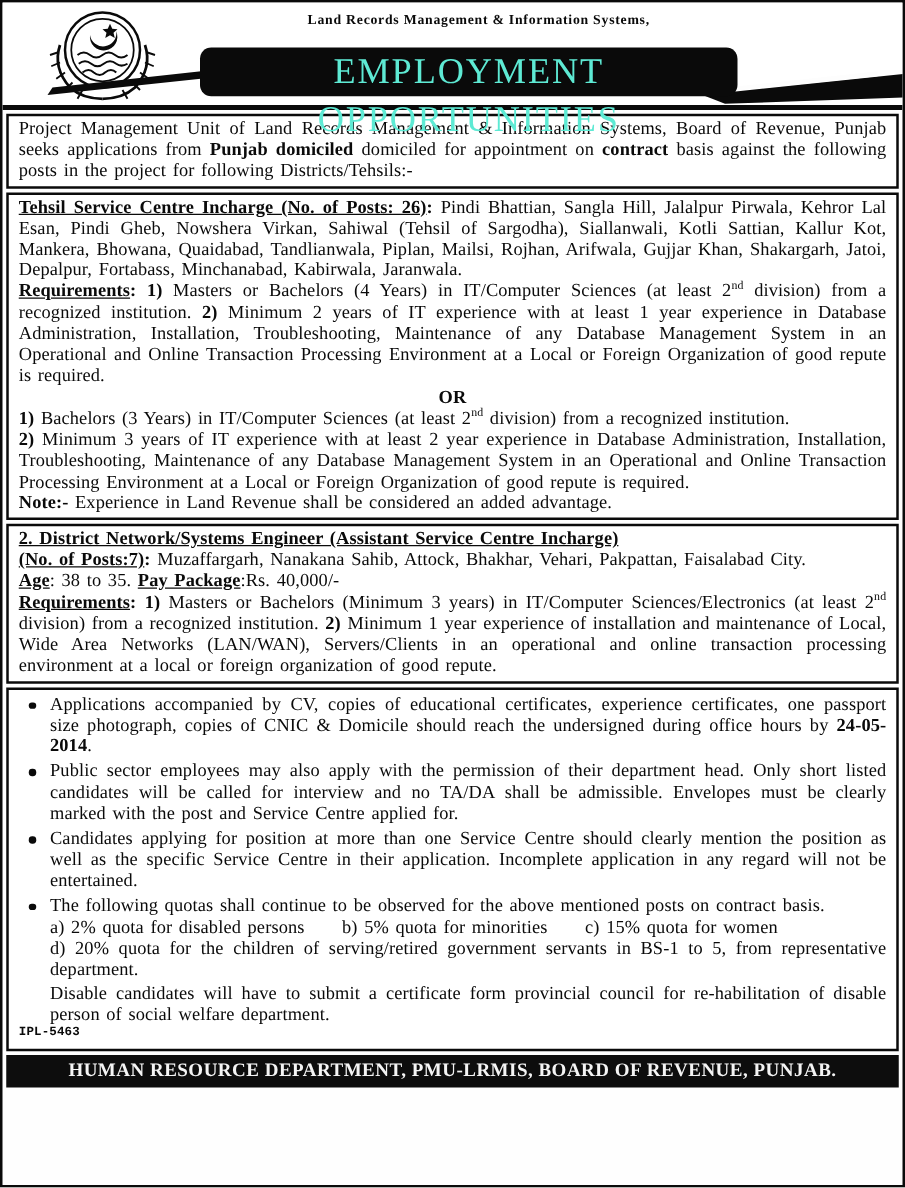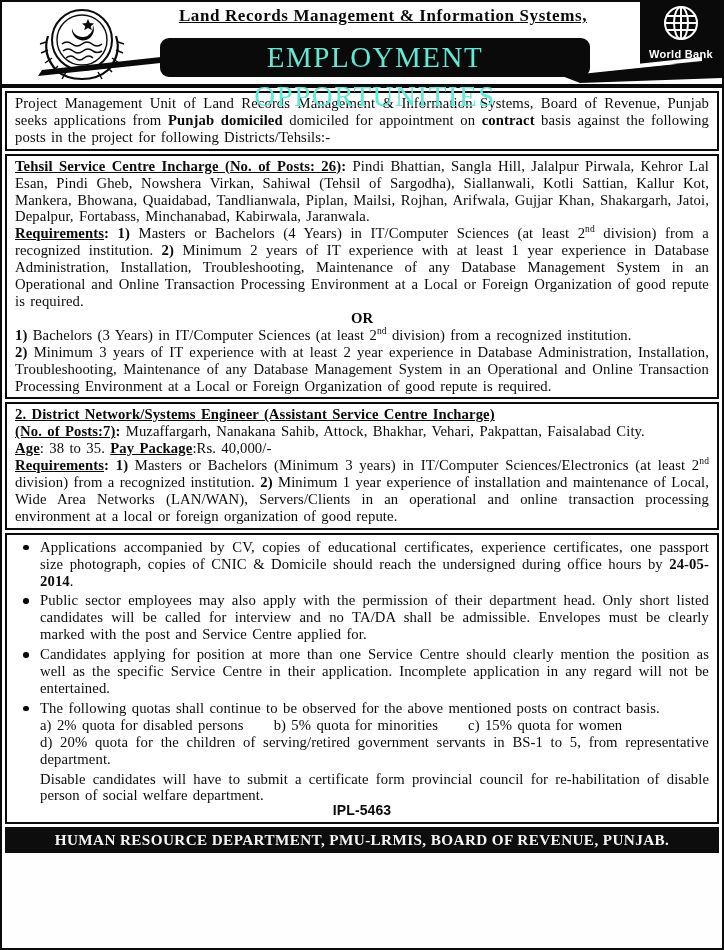--- a/index.html
+++ b/index.html
@@ -5,21 +5,21 @@
   html,body{margin:0;padding:0;background:#e9e9e7;}
   .page{
     width:724px;height:950px;margin:0 auto;background:#fefefe;
     border:2px solid #0a0a0a;box-sizing:border-box;overflow:hidden;
     font-family:"Liberation Serif", serif;color:#0a0a0a;
   }
   
   .header{position:relative;height:82px;background:#fff;}
   .crest{position:absolute;left:28px;top:4px;}
   .titles{position:absolute;left:138px;right:96px;top:5px;text-align:center;}
-  .t1{font-weight:bold;font-size:17px;letter-spacing:.6px;line-height:18px;text-decoration:underline;}
+  .t1{font-weight:bold;font-size:11px;letter-spacing:.6px;line-height:18px;}
   .t2{font-weight:bold;font-size:15px;letter-spacing:.5px;line-height:17px;}
   .banner{
     position:absolute;left:158px;top:36px;width:430px;height:39px;z-index:3;
     background:#0a0a0a;border-radius:9px;color:#5eead4;text-align:center;
     font-size:29px;line-height:39px;letter-spacing:1.5px;font-weight:500;
   }
   .swoosh{position:absolute;left:0;top:0;z-index:2;}
   .wb{
     position:absolute;right:0;top:0;width:82px;height:62px;z-index:1;
     background:#0a0a0a;text-align:center;
@@ -40,22 +40,22 @@
   .gap{display:inline-block;width:30px;}
   
   .notes ul{margin:0;padding:0;list-style:none;}
   .notes li{position:relative;padding-left:25px;margin:2px 0 3px 0;}
   .notes li::before{
     content:"";position:absolute;left:8px;top:6px;width:5.5px;height:5.5px;
     border-radius:50%;background:#0a0a0a;
   }
   .disable-note{padding-left:25px;}
   .ref{
-    text-align:center;font-family:Liberation Sans, sans-serif;
-    font-weight:bold;font-size:14px;margin-top:-2px;
+    text-align:left;font-family:Liberation Mono, monospace;
+    font-weight:bold;font-size:10px;margin-top:-2px;
   }
   
   .footer{
     margin:3px;background:#0d0d0d;color:#f4f4f4;text-align:center;
     padding:4px 4px 5px 4px;font-weight:bold;
   }
   .f1{font-size:15.2px;line-height:17px;letter-spacing:.4px;}
 </style>
 </head>
 <body>
@@ -90,46 +90,34 @@
     <svg class="swoosh" width="724" height="82" viewBox="0 0 724 82">
       <polygon points="36,74 168,60 168,54 40,68" fill="#0a0a0a"></polygon>
       <polygon points="560,74 722,57 722,76 578,81" fill="#0a0a0a"></polygon>
       <polygon points="560,70 700,55 700,59 562,73" fill="#fdfdfd"></polygon>
     </svg>
 
     <div class="banner">
       <span>EMPLOYMENT OPPORTUNITIES</span>
     </div>
 
-    <div class="wb">
-      <svg width="44" height="44" viewBox="0 0 44 44">
-        <g stroke="#fff" fill="none" stroke-width="2">
-          <circle cx="22" cy="21" r="16"></circle>
-          <ellipse cx="22" cy="21" rx="7" ry="16"></ellipse>
-          <line x1="22" y1="5" x2="22" y2="37"></line>
-          <line x1="7" y1="14" x2="37" y2="14"></line>
-          <line x1="6" y1="21" x2="38" y2="21"></line>
-          <line x1="7" y1="28" x2="37" y2="28"></line>
-        </g>
-      </svg>
-      <div class="wb-label">World Bank</div>
-    </div>
   </div>
   <div class="rule"></div>
 
   <div class="box">
     <p><span>Project Management Unit of Land Records Management &amp; Information Systems, Board of Revenue, Punjab seeks applications from </span><span class="b">Punjab domiciled</span><span> domiciled for appointment on </span><span class="b">contract</span><span> basis against the following posts in the project for following Districts/Tehsils:-</span></p>
   </div>
 
   <div class="box">
     <p><span class="b u">Tehsil Service Centre Incharge (No. of Posts: 26)</span><span class="b">:</span><span> Pindi Bhattian, Sangla Hill, Jalalpur Pirwala, Kehror Lal Esan, Pindi Gheb, Nowshera Virkan, Sahiwal (Tehsil of Sargodha), Siallanwali, Kotli Sattian, Kallur Kot, Mankera, Bhowana, Quaidabad, Tandlianwala, Piplan, Mailsi, Rojhan, Arifwala, Gujjar Khan, Shakargarh, Jatoi, Depalpur, Fortabass, Minchanabad, Kabirwala, Jaranwala.</span></p>
     <p><span class="b u">Requirements</span><span class="b">: </span><span class="b">1)</span><span> Masters or Bachelors (4 Years) in IT/Computer Sciences (at least 2</span><sup>nd</sup><span> division) from a recognized institution. </span><span class="b">2)</span><span> Minimum 2 years of IT experience with at least 1 year experience in Database Administration, Installation, Troubleshooting, Maintenance of any Database Management System in an Operational and Online Transaction Processing Environment at a Local or Foreign Organization of good repute is required.</span></p>
     <p class="or">OR</p>
     <p><span class="b">1)</span><span> Bachelors (3 Years) in IT/Computer Sciences (at least 2</span><sup>nd</sup><span> division) from a recognized institution.</span></p>
     <p><span class="b">2)</span><span>  Minimum 3 years of IT experience with at least 2 year experience in Database Administration, Installation, Troubleshooting, Maintenance of any Database Management System in an Operational and Online Transaction Processing Environment at a Local or Foreign Organization of good repute is required.</span></p>
+    <p><span class="b">Note:-</span><span> Experience in Land Revenue shall be considered an added advantage.</span></p>
   </div>
 
   <div class="box">
     <p><span class="b u">2. District Network/Systems Engineer (Assistant Service Centre Incharge)</span></p>
     <p><span class="b u">(No. of Posts:7)</span><span class="b">:</span><span> Muzaffargarh, Nanakana Sahib, Attock, Bhakhar, Vehari, Pakpattan, Faisalabad City.</span></p>
     <p><span class="b u">Age</span><span>: 38 to 35. </span><span class="b u">Pay Package</span><span>:Rs. 40,000/-</span></p>
     <p><span class="b u">Requirements</span><span class="b">:  </span><span class="b">1)</span><span> Masters or Bachelors (Minimum 3 years) in IT/Computer Sciences/Electronics (at least 2</span><sup>nd</sup><span> division) from a recognized institution. </span><span class="b">2)</span><span> Minimum 1 year experience of installation and maintenance of Local, Wide Area Networks (LAN/WAN), Servers/Clients in an operational and online transaction processing environment at a local or foreign organization of good repute.</span></p>
   </div>
 
   <div class="box notes">

